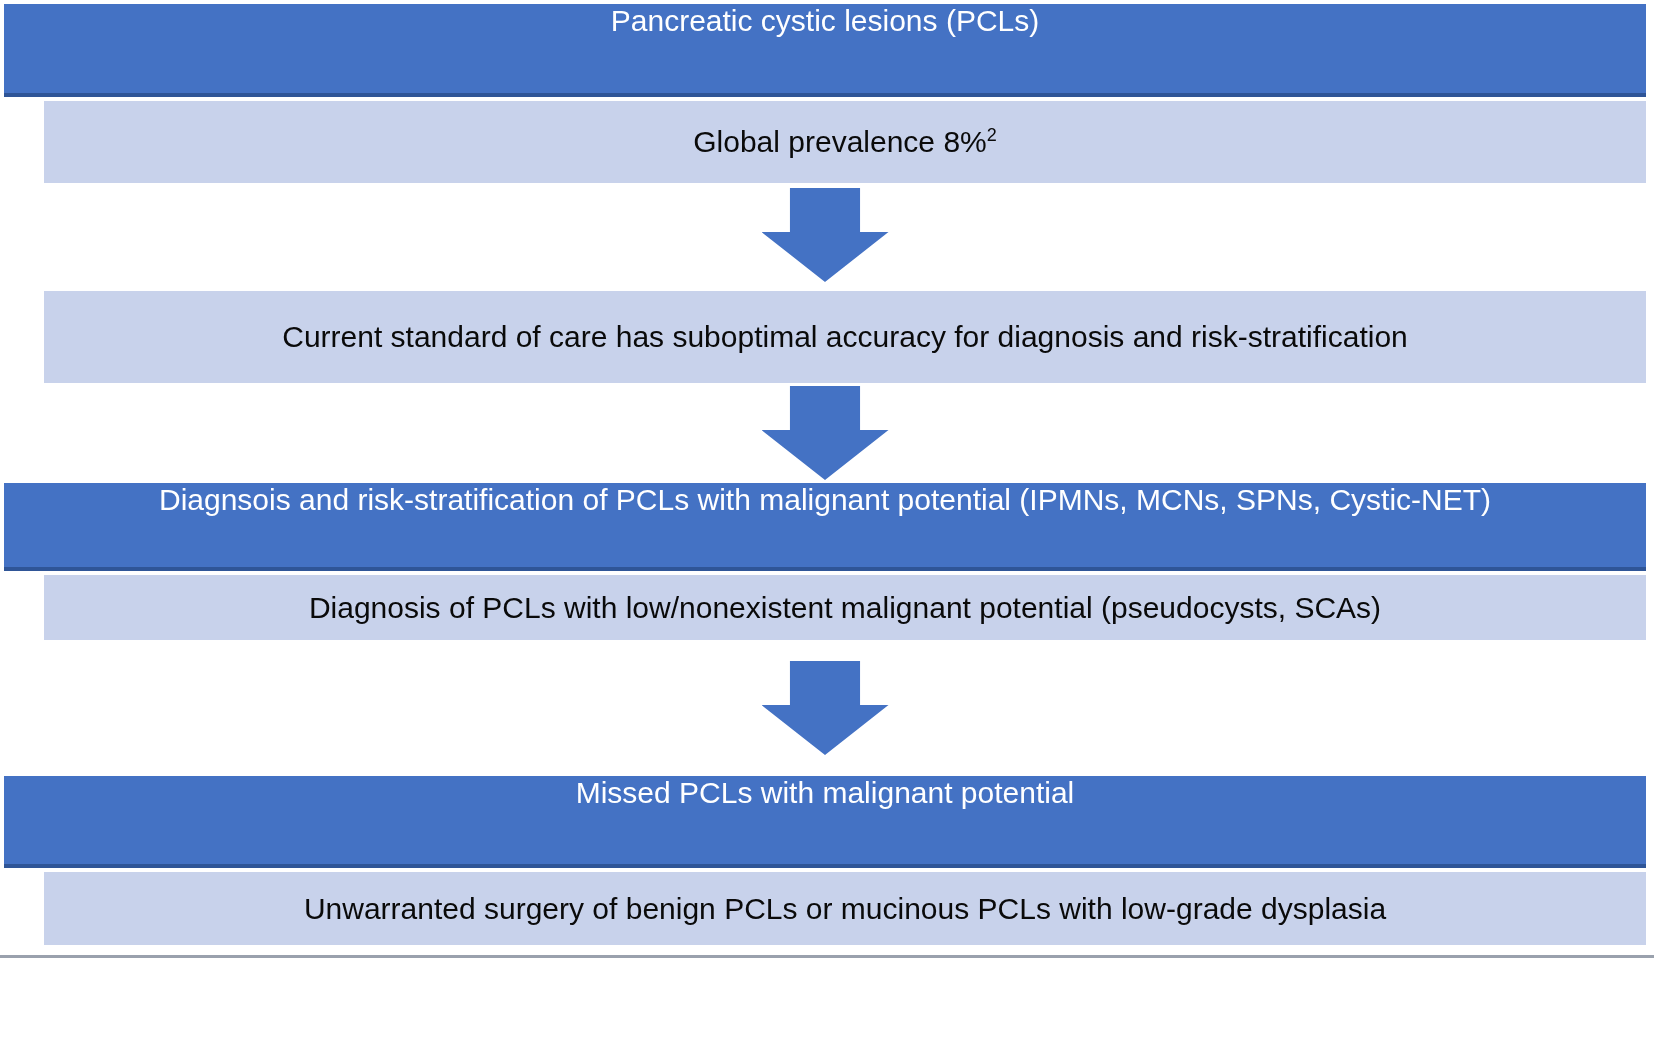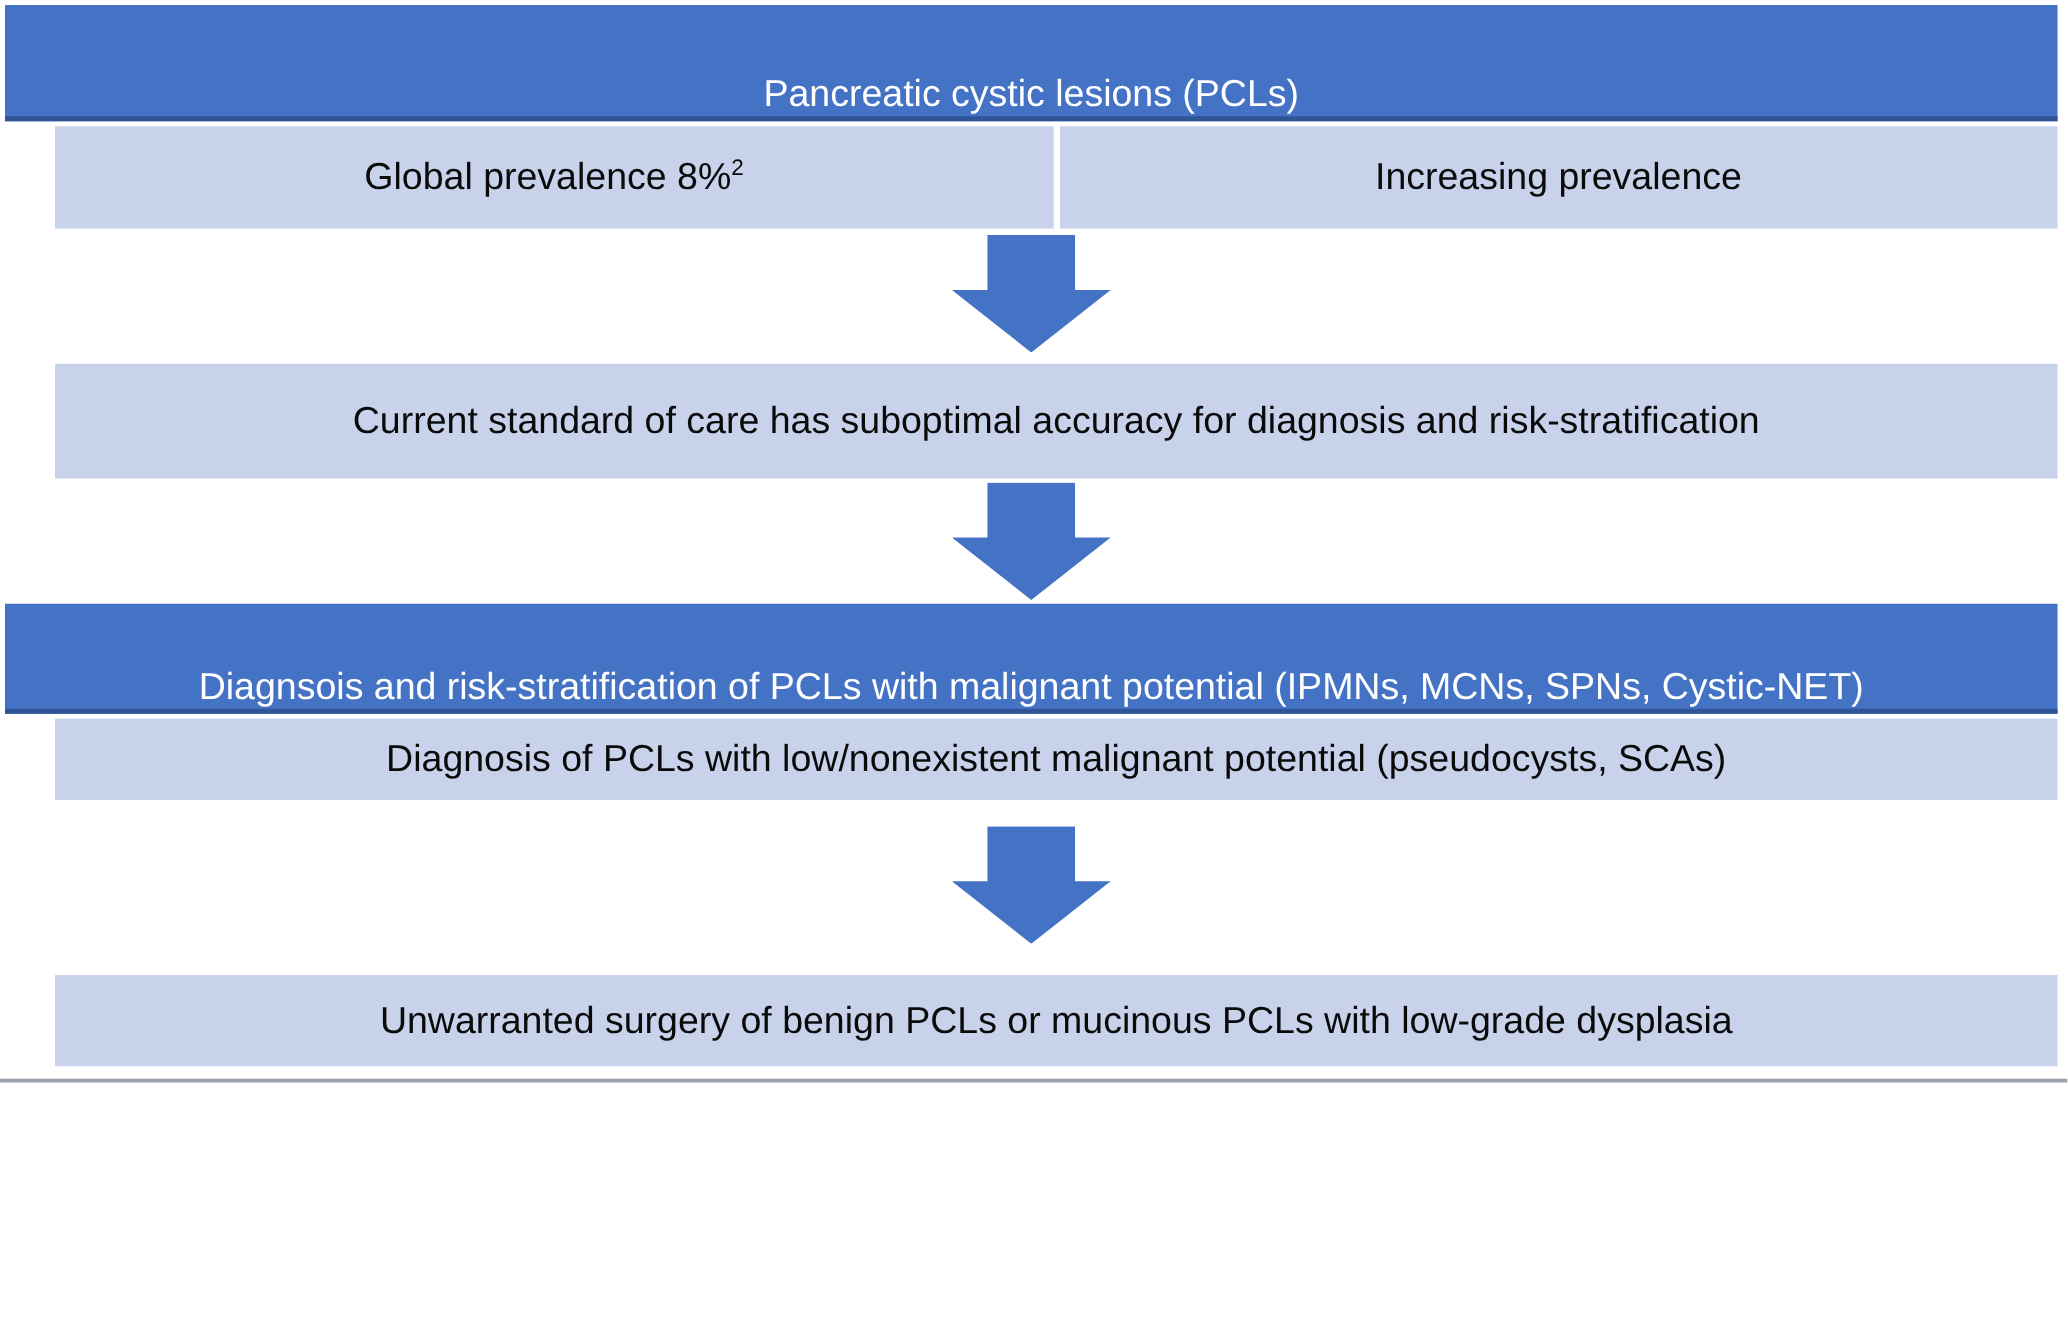--- a/index.html
+++ b/index.html
@@ -19,21 +19,21 @@
   .canvas{
     width:1654px; height:1058px;
     padding:4px 8px 0 4px;
     background:#ffffff;
     display:flex; flex-direction:column;
   }
   .hdr{
     background:var(--blue);
     border-bottom:4px solid var(--blue-dark);
     color:#ffffff;
-    display:flex; align-items:flex-end; justify-content:center;
+    display:flex; align-items:flex-start; justify-content:center;
     font-size:30px;
     text-align:center;
     flex:0 0 auto;
   }
   .bodyrow{
     margin-top:4px;
     display:flex;
     gap:5px;
     flex:0 0 auto;
     padding-left:40px;
@@ -77,23 +77,20 @@
 
 <div class="canvas">
 
   <div class="hdr h1">
     <span>Pancreatic cystic lesions (PCLs)</span>
   </div>
   <div class="bodyrow b1">
     <div class="cell">
       <span><span>Global prevalence 8%</span><sup>2</sup></span>
     </div>
-    <div class="cell">
-      <span>Increasing prevalence</span>
-    </div>
   </div>
 
   <div class="gap g1">
     <div class="arrow"></div>
   </div>
 
   <div class="bodyrow b2">
     <div class="cell">
       <span>Current standard of care has suboptimal accuracy for diagnosis and risk-stratification</span>
     </div>
@@ -109,20 +106,23 @@
   <div class="bodyrow b3">
     <div class="cell">
       <span>Diagnosis of PCLs with low/nonexistent malignant potential (pseudocysts, SCAs)</span>
     </div>
   </div>
 
   <div class="gap g3">
     <div class="arrow"></div>
   </div>
 
+  <div class="hdr h4">
+    <span>Missed PCLs with malignant potential</span>
+  </div>
   <div class="bodyrow b4">
     <div class="cell">
       <span>Unwarranted surgery of benign PCLs or mucinous PCLs with low-grade dysplasia</span>
     </div>
   </div>
 
   <div class="bottom-spacer"></div>
   <div class="bottom-line"></div>
 
 </div>

